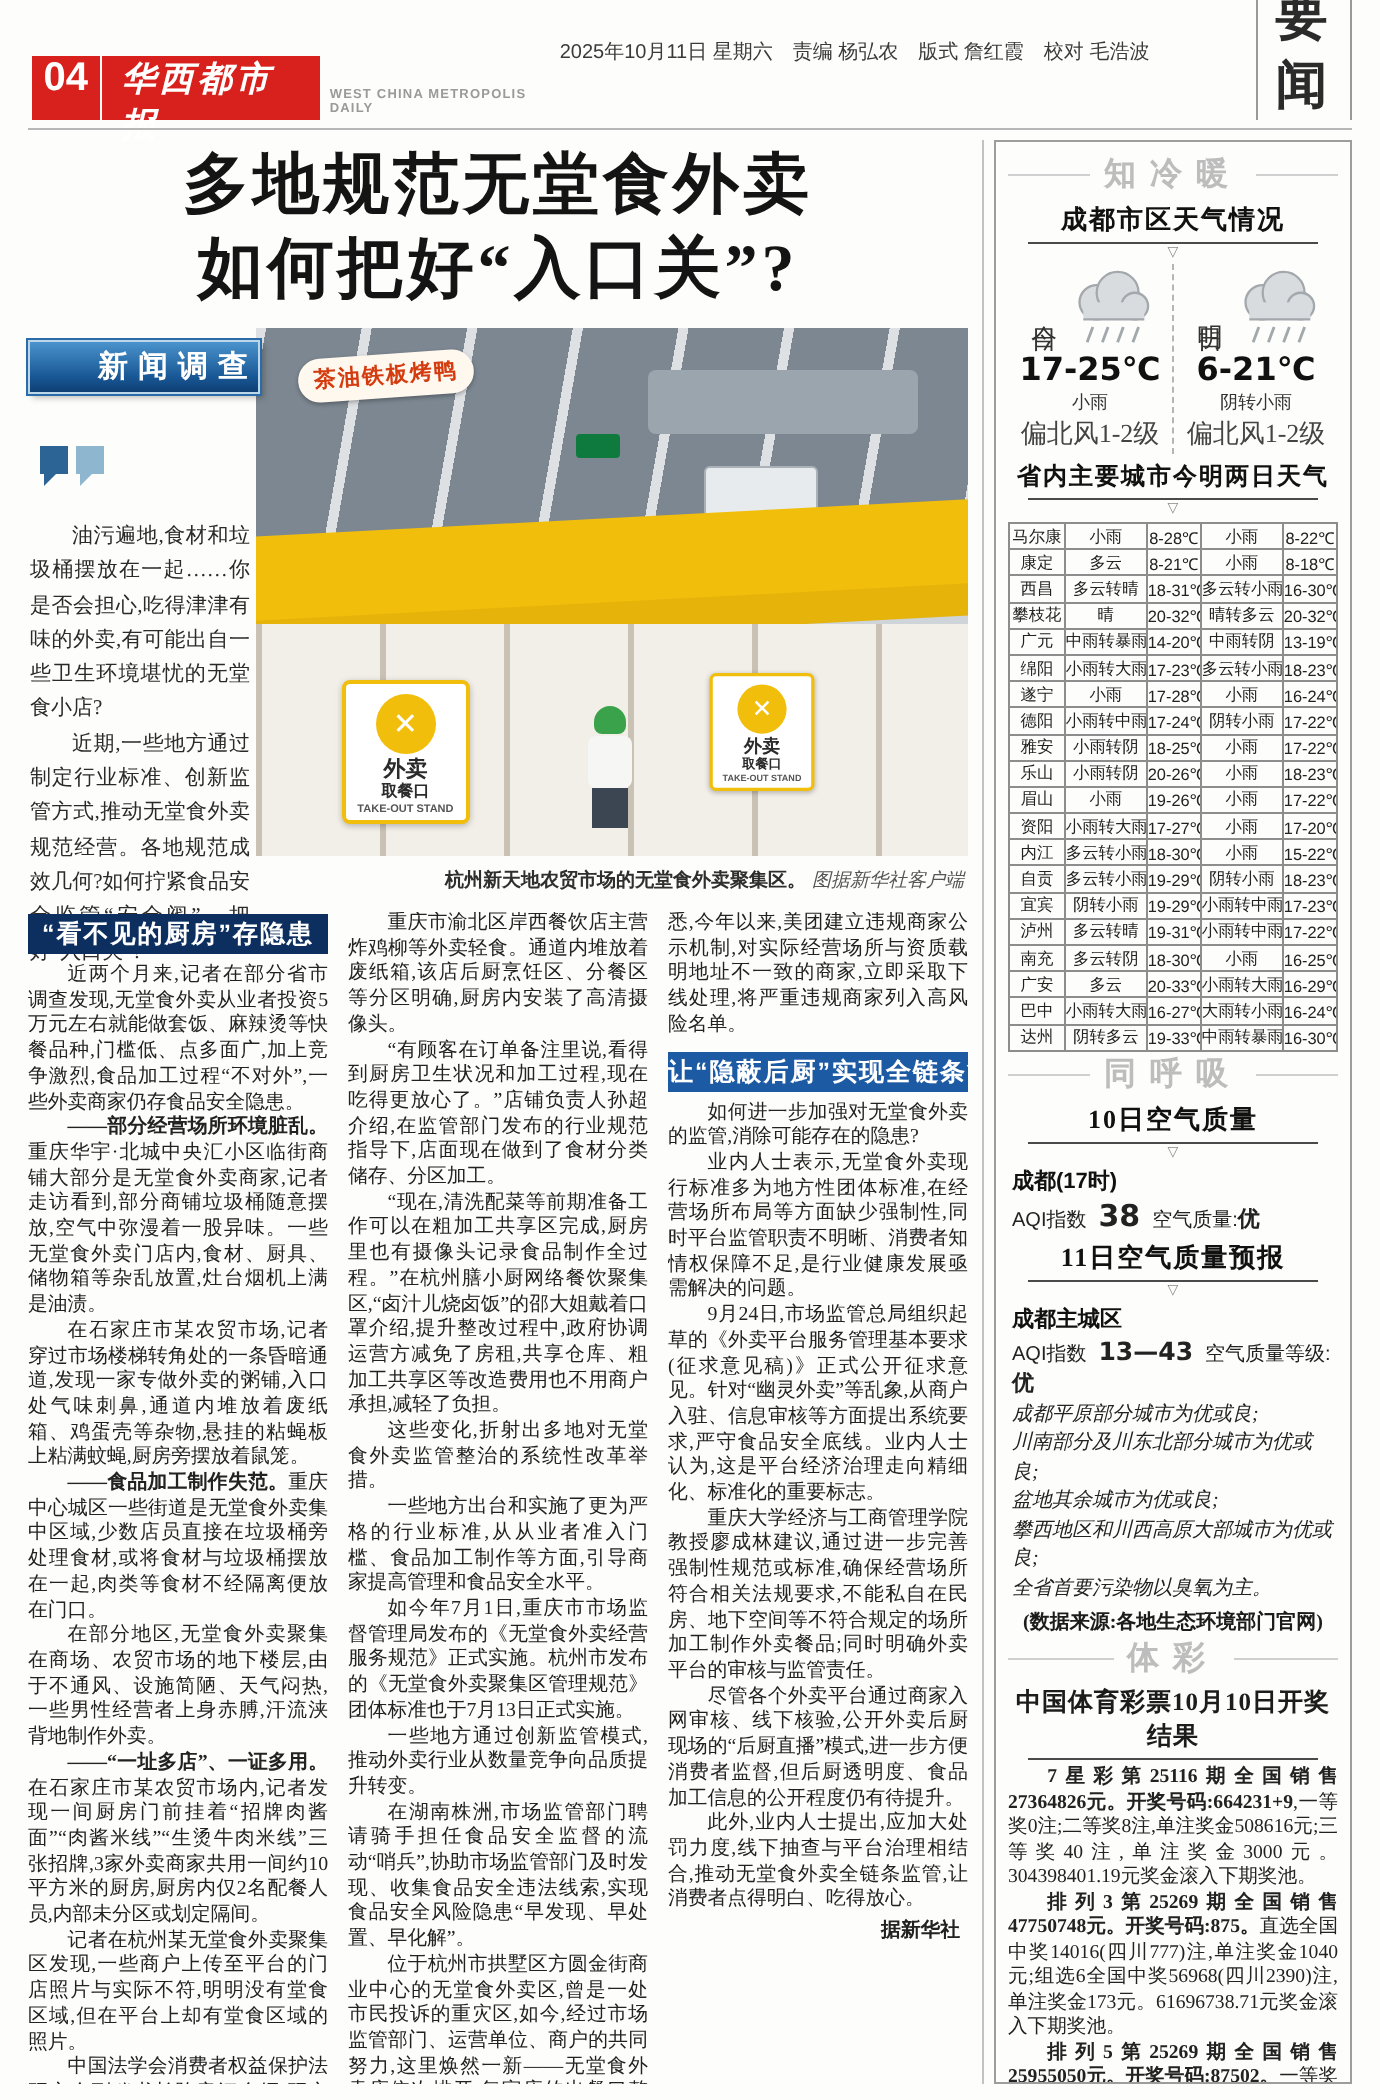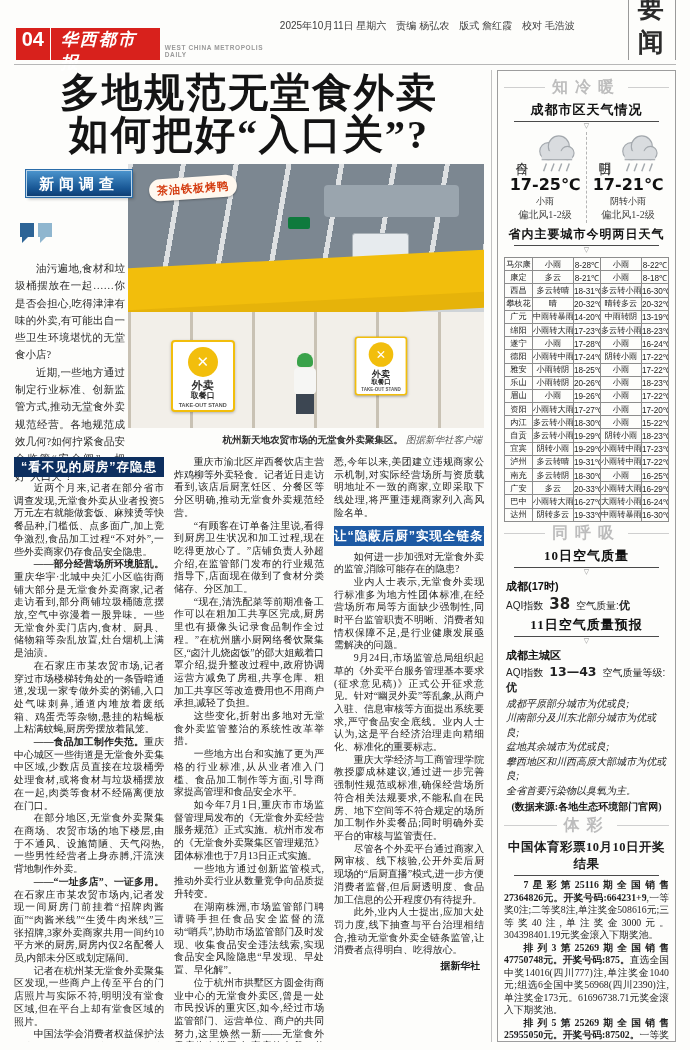--- a/index.html
+++ b/index.html
@@ -28,21 +28,21 @@
   .hdr-rule { position:absolute; top:64px; left:14px; right:14px; border-top:1px solid #b7b7b7; }
 
   
   .content { position:absolute; top:70px; left:14px; right:14px; bottom:8px; display:flex; }
   .main { width:470px; position:relative; flex:none; }
   .vsep { width:1px; background:#c2c2c2; margin:0 5px 0 7px; flex:none; }
   .sidebar { flex:1; min-width:0; }
 
   
   .headline { position:absolute; top:2px; left:0; right:0; text-align:center;
-              font-weight:bold; font-size:40px; line-height:42px; color:#141414; letter-spacing:2px; }
+              font-weight:bold; font-size:33px; line-height:42px; color:#141414; letter-spacing:2px; }
   .photo { position:absolute; top:94px; left:114px; right:0; height:264px; overflow:hidden; background:#cfd4d8; }
   .ph-ceiling { position:absolute; top:0; left:0; right:0; height:42%; background:#7c8791;
     background-image:repeating-linear-gradient(100deg,rgba(255,255,255,.75) 0 5px,rgba(255,255,255,0) 5px 52px); }
   .ph-duct { position:absolute; top:8%; left:55%; width:38%; height:12%; background:#9aa5ae; border-radius:4px; }
   .ph-ac { position:absolute; top:26%; left:63%; width:16%; height:10%; background:#e7ebee; border:1px solid #aab2b8; border-radius:3px; }
   .ph-exit { position:absolute; top:20%; left:45%; width:22px; height:12px; background:#0f7a3d; border-radius:2px; }
   .ph-band { position:absolute; top:36%; left:-4%; width:108%; height:21%; background:#f2be0c; transform:rotate(-3deg); }
   .ph-band2 { position:absolute; top:52%; left:-4%; width:108%; height:6%; background:#e6b30a; transform:rotate(-3deg); }
   .ph-stalls { position:absolute; bottom:0; left:0; right:0; height:44%; background:#f2efe9;
     background-image:repeating-linear-gradient(90deg,#c9c2b4 0 3px,rgba(0,0,0,0) 3px 62px); }
@@ -54,25 +54,25 @@
   .to-circle { width:30px; height:30px; border-radius:50%; background:#f2be0c; color:#fff;
     font:bold 15px "DejaVu Sans",sans-serif; text-align:center; line-height:30px; }
   .to-cn { font:bold 11px "Liberation Sans",sans-serif; color:#2b2b2b; margin-top:2px; line-height:12px; }
   .to-cn2 { font:bold 8px "Liberation Sans",sans-serif; color:#2b2b2b; line-height:9px; }
   .to-en { font:bold 5.5px "Liberation Sans",sans-serif; color:#555; margin-top:2px; }
   .rider { position:absolute; bottom:4%; left:46%; width:26px; height:64px; }
   .rider .helmet { width:16px; height:14px; background:#3aa24a; border-radius:8px 8px 4px 4px; margin:0 auto; }
   .rider .torso { width:22px; height:26px; background:#f6f6f4; border-radius:4px; margin:1px auto 0; }
   .rider .legs { width:18px; height:20px; background:#3c4652; margin:0 auto; }
 
-  .nb-badge { position:absolute; top:100px; left:12px; width:106px; height:27px;
+  .nb-badge { position:absolute; top:100px; left:0; width:116px; height:27px;
     background:linear-gradient(180deg,#4a93cc 0%,#185795 70%,#0f3f74 100%);
     border:1px solid #bcd6ea; box-shadow:0 0 0 1px #2b6ca8, 2px 2px 3px rgba(0,0,0,.25);
     color:#fff; font:bold 15px "Liberation Sans",sans-serif; letter-spacing:5px;
-    text-align:center; line-height:25px; }
+    text-align:right; line-height:25px; }
   .quote-icon { position:absolute; top:152px; left:5px; }
   .intro { position:absolute; top:190px; left:1px; width:110px; font-size:10.5px; line-height:17.3px;
            text-align:justify; color:#2a2a2a; }
   .intro p { margin:0; text-indent:2em; }
   .caption { position:absolute; top:364px; right:2px; left:0; text-align:right; font-size:9.5px; color:#2f2f2f; }
   .caption .cap-main { font-family:"Liberation Sans",sans-serif; font-weight:bold; }
   .caption .cap-credit { font-style:italic; color:#555; margin-left:3px; }
 
   
   .columns { position:absolute; top:386px; left:0; right:0; bottom:0; display:flex; gap:10px; }
@@ -98,21 +98,21 @@
   .rule2 { border-top:1.5px solid #4a4a4a; margin:2px 10px 0; }
   .tri { text-align:center; color:#8a8a8a; font-size:7px; line-height:8px; font-family:"DejaVu Sans",sans-serif; }
 
   .wx-row { display:flex; margin:2px 0 1px; }
   .wx-cell { flex:1; display:flex; flex-direction:column; align-items:center; padding:2px 0 1px; }
   .wx-cell.first { border-right:1px dashed #b5b5b5; }
   .wx-top { display:flex; align-items:center; }
   .wx-day { writing-mode:vertical-rl; font-size:13px; color:#333; letter-spacing:2px; margin-right:1px; }
   .wx-temp { font:bold 16px "DejaVu Sans",sans-serif; color:#111; margin-top:1px; }
   .wx-desc { font-size:9px; color:#333; margin-top:1px; }
-  .wx-wind { font-size:10px; color:#444; }
+  .wx-wind { font-size:13px; color:#444; }
 
   table.wxt { width:100%; border-collapse:collapse; table-layout:fixed;
     font:8.2px "Liberation Sans",sans-serif; color:#222; margin-top:3px; }
   table.wxt td { border:1px solid #8d8d8d; text-align:center; padding:0; height:13.2px;
     overflow:hidden; white-space:nowrap; }
 
   .air-city { font:bold 11px "Liberation Sans",sans-serif; margin:3px 2px 0; color:#111; }
   .air-line { font-family:"Liberation Sans",sans-serif; font-size:10px; margin:1px 2px 0; color:#222; }
   .air-line .aqi-big { font:bold 15px "DejaVu Sans",sans-serif; margin:16px 6px; }
   .air-line .good { font-weight:bold; font-size:11px; }
@@ -207,21 +207,21 @@
             <p>近两个月来,记者在部分省市调查发现,无堂食外卖从业者投资5万元左右就能做套饭、麻辣烫等快餐品种,门槛低、点多面广,加上竞争激烈,食品加工过程“不对外”,一些外卖商家仍存食品安全隐患。</p>
             <p><span class="lead">——部分经营场所环境脏乱。</span>重庆华宇·北城中央汇小区临街商铺大部分是无堂食外卖商家,记者走访看到,部分商铺垃圾桶随意摆放,空气中弥漫着一股异味。一些无堂食外卖门店内,食材、厨具、储物箱等杂乱放置,灶台烟机上满是油渍。</p>
             <p>在石家庄市某农贸市场,记者穿过市场楼梯转角处的一条昏暗通道,发现一家专做外卖的粥铺,入口处气味刺鼻,通道内堆放着废纸箱、鸡蛋壳等杂物,悬挂的粘蝇板上粘满蚊蝇,厨房旁摆放着鼠笼。</p>
             <p><span class="lead">——食品加工制作失范。</span>重庆中心城区一些街道是无堂食外卖集中区域,少数店员直接在垃圾桶旁处理食材,或将食材与垃圾桶摆放在一起,肉类等食材不经隔离便放在门口。</p>
             <p>在部分地区,无堂食外卖聚集在商场、农贸市场的地下楼层,由于不通风、设施简陋、天气闷热,一些男性经营者上身赤膊,汗流浃背地制作外卖。</p>
             <p><span class="lead">——“一址多店”、一证多用。</span>在石家庄市某农贸市场内,记者发现一间厨房门前挂着“招牌肉酱面”“肉酱米线”“生烫牛肉米线”三张招牌,3家外卖商家共用一间约10平方米的厨房,厨房内仅2名配餐人员,内部未分区或划定隔间。</p>
             <p>记者在杭州某无堂食外卖聚集区发现,一些商户上传至平台的门店照片与实际不符,明明没有堂食区域,但在平台上却有堂食区域的照片。</p>
             <p>中国法学会消费者权益保护法研究会副秘书长陈音江介绍,研究会曾通过技术手段对网络餐饮平台进行调查,发现有商家存在一证多开、虚假地址等问题,实地核查中发现,部分“幽灵”餐厅存在提供食物场地达不到食品安全要求、食材可能受到污染、变质或过期等风险。</p>
           </div>
         <div class="col">
-            <p>重庆市渝北区岸西餐饮店主营炸鸡柳等外卖轻食。记者近日走访看到,该店后厨烹饪区、分餐区等分区明确,推动无堂食外卖规范经营。</p>
+            <p>重庆市渝北区岸西餐饮店主营炸鸡柳等外卖轻食。通道内堆放着废纸箱,该店后厨烹饪区、分餐区等分区明确,厨房内安装了高清摄像头。</p>
             <p>“有顾客在订单备注里说,看得到厨房卫生状况和加工过程,现在吃得更放心了。”店铺负责人孙超介绍,在监管部门发布的行业规范指导下,店面现在做到了食材分类储存、分区加工。</p>
             <p>“现在,清洗配菜等前期准备工作可以在粗加工共享区完成,厨房里也有摄像头记录食品制作全过程。”在杭州膳小厨网络餐饮聚集区,“卤汁儿烧卤饭”的邵大姐戴着口罩介绍,提升整改过程中,政府协调运营方减免了房租,共享仓库、粗加工共享区等改造费用也不用商户承担,减轻了负担。</p>
             <p>这些变化,折射出多地对无堂食外卖监管整治的系统性改革举措。</p>
             <p>一些地方出台和实施了更为严格的行业标准,从从业者准入门槛、食品加工制作等方面,引导商家提高管理和食品安全水平。</p>
             <p>如今年7月1日,重庆市市场监督管理局发布的《无堂食外卖经营服务规范》正式实施。杭州市发布的《无堂食外卖聚集区管理规范》团体标准也于7月13日正式实施。</p>
             <p>一些地方通过创新监管模式,推动外卖行业从数量竞争向品质提升转变。</p>
             <p>在湖南株洲,市场监管部门聘请骑手担任食品安全监督的流动“哨兵”,协助市场监管部门及时发现、收集食品安全违法线索,实现食品安全风险隐患“早发现、早处置、早化解”。</p>
             <p>位于杭州市拱墅区方圆金街商业中心的无堂食外卖区,曾是一处市民投诉的重灾区,如今,经过市场监管部门、运营单位、商户的共同努力,这里焕然一新——无堂食外卖店依次排开,每家店的出餐口整齐划一,内部厨房布局干净整洁,聚集区设有共享粗加工间、共享仓库和小哥驿站。</p>
           </div>
         <div class="col">
@@ -289,21 +289,21 @@
                   <line x1="10" y1="27" x2="42" y2="27" stroke="#a3a8ad"></line>
                 </g>
                 <g stroke="#a3a8ad" stroke-width="1.5">
                   <line x1="15" y1="31" x2="12" y2="39"></line>
                     <line x1="23" y1="31" x2="20" y2="39"></line>
                   <line x1="31" y1="31" x2="28" y2="39"></line>
                     <line x1="39" y1="31" x2="36" y2="39"></line>
                 </g>
               </svg>
             </div>
-            <div class="wx-temp">17-21℃</div>
+            <div class="wx-temp">6-21℃</div>
             <div class="wx-desc">阴转小雨</div>
             <div class="wx-wind">偏北风1-2级</div>
           </div>
         </div>
 
         <div class="blk-title sm">省内主要城市今明两日天气</div>
         <div class="rule2"></div>
         <div class="tri">▽</div>
 
         <table class="wxt">

